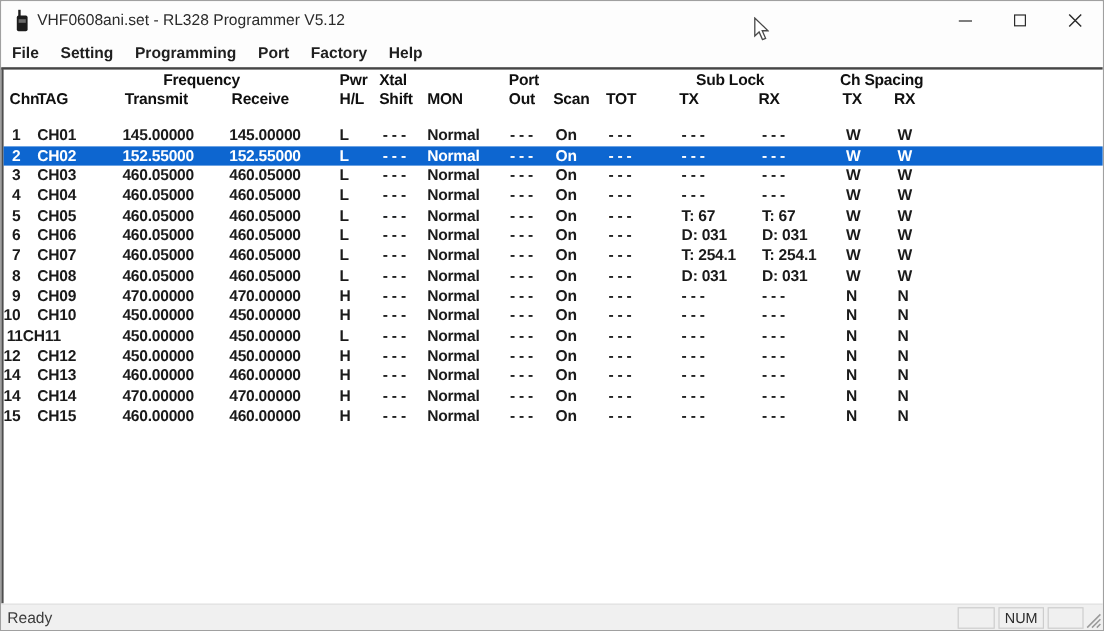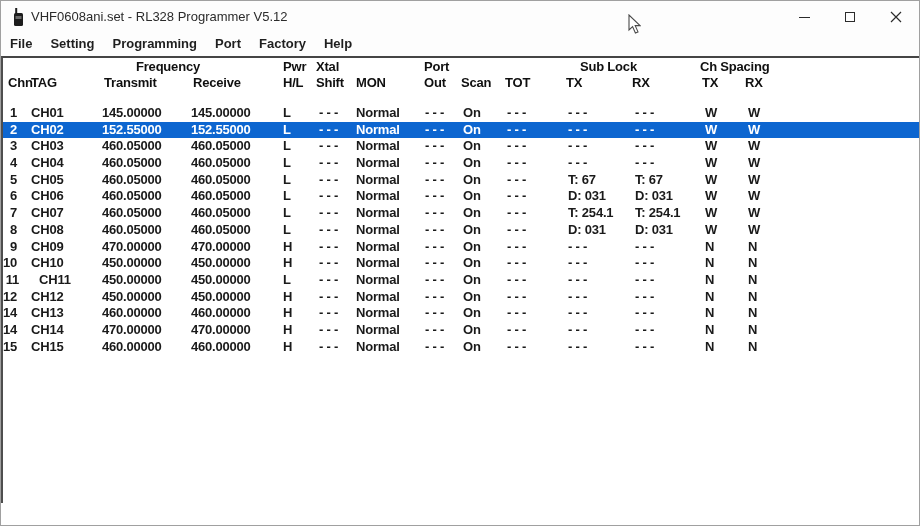--- a/index.html
+++ b/index.html
@@ -256,21 +256,21 @@
           <span class="cell" style="left: 422px;">- - -</span>
           <span class="cell" style="left: 460px;">On</span>
           <span class="cell" style="left: 504px;">- - -</span>
           <span class="cell" style="left: 565px;">- - -</span>
           <span class="cell" style="left: 632px;">- - -</span>
           <span class="cell" style="left: 702px;">N</span>
           <span class="cell" style="left: 745px;">N</span>
         </div>
         <div class="trow">
           <span class="cell cell-chn" style="left: 2px;">11</span>
-          <span class="cell" style="left: 36px;">CH11</span>
+          <span class="cell" style="left: 16px;">CH11</span>
           <span class="cell" style="left: 99px;">450.00000</span>
           <span class="cell" style="left: 188px;">450.00000</span>
           <span class="cell" style="left: 280px;">L</span>
           <span class="cell" style="left: 316px;">- - -</span>
           <span class="cell" style="left: 353px;">Normal</span>
           <span class="cell" style="left: 422px;">- - -</span>
           <span class="cell" style="left: 460px;">On</span>
           <span class="cell" style="left: 504px;">- - -</span>
           <span class="cell" style="left: 565px;">- - -</span>
           <span class="cell" style="left: 632px;">- - -</span>
@@ -337,14 +337,23 @@
           <span class="cell" style="left: 460px;">On</span>
           <span class="cell" style="left: 504px;">- - -</span>
           <span class="cell" style="left: 565px;">- - -</span>
           <span class="cell" style="left: 632px;">- - -</span>
           <span class="cell" style="left: 702px;">N</span>
           <span class="cell" style="left: 745px;">N</span>
         </div>
       </div>
   </div>
 
+  <div class="statusbar">
+    <span class="status-ready">Ready</span>
+    <div class="status-pane pane-1"></div>
+    <div class="status-pane pane-num">NUM</div>
+    <div class="status-pane pane-2"></div>
+    <svg class="grip" viewBox="0 0 13 13">
+      <path d="M12,1 L1,12 M12,5 L5,12 M12,9 L9,12" stroke="#9b9b9b" stroke-width="1.3" fill="none"></path>
+    </svg>
+  </div>
 
 </div>
 
 </body></html>

